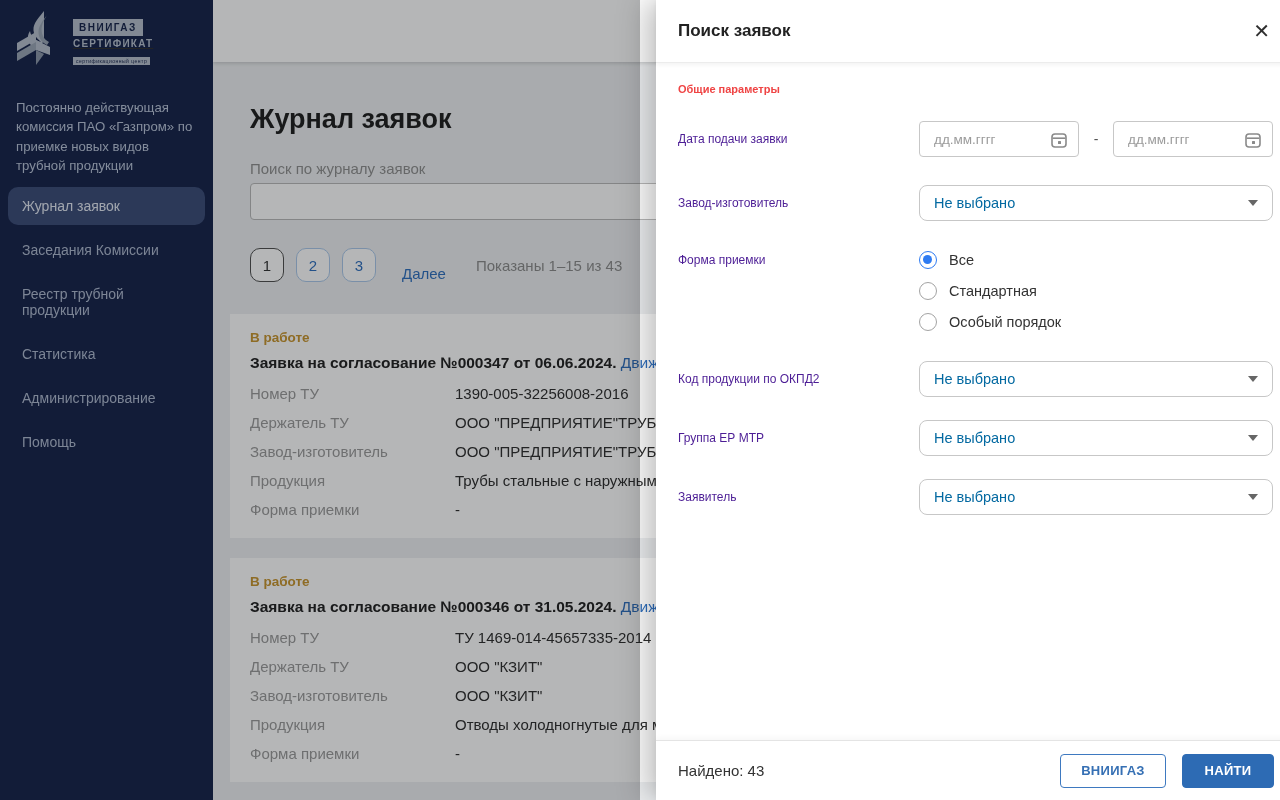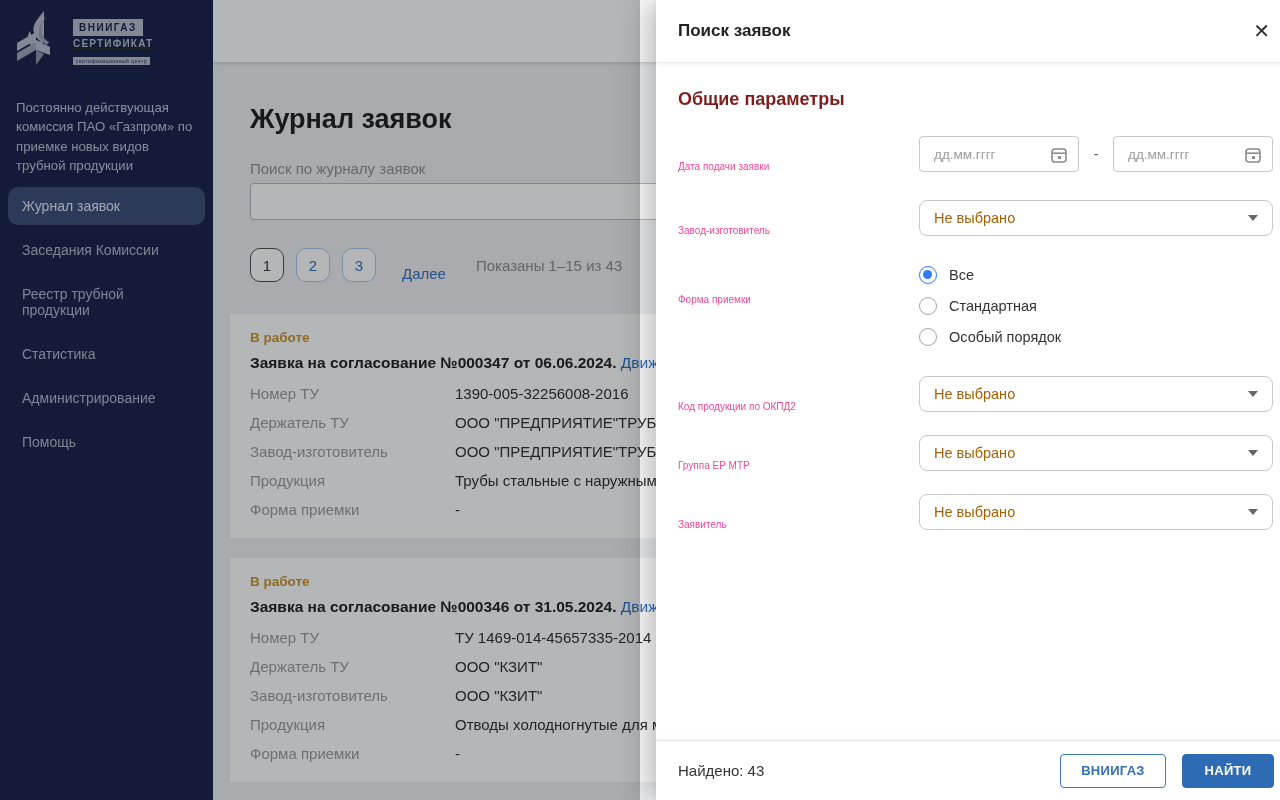--- a/index.html
+++ b/index.html
@@ -93,43 +93,43 @@
     height:63px;display:flex;align-items:center;justify-content:space-between;
     padding:0 24px 0 22px;border-bottom:1px solid #ececec;
     box-shadow:0 2px 4px rgba(0,0,0,.05);
   }
   .drawer-title{font-size:17px;font-weight:bold;color:#222;}
   .close-btn{
     background:none;border:none;font-size:20px;color:#2e2e2e;cursor:pointer;
     line-height:1;padding:2px;
   }
   .drawer-body{padding:0 22px;}
-  .section-title{margin-top:26px;font-size:18px;font-weight:bold;color:#7f1d1d;}
+  .section-title{margin-top:20px;font-size:11px;font-weight:bold;color:#ef4444;}
   .f-row{display:flex;align-items:center;margin-top:28px;}
   .f-row.align-top{align-items:flex-start;}
-  .f-label{width:241px;flex:none;color:#ec4899;font-size:10px;margin-top:25px;}
+  .f-label{width:241px;flex:none;color:#4c1d95;font-size:12px;}
   .f-control{flex:1;display:flex;align-items:center;}
   .date-field{
     position:relative;width:160px;height:36px;border:1px solid #c7c7c7;border-radius:4px;
     background:#fff;flex:none;
   }
   .date-field input{
     width:100%;height:100%;border:none;background:transparent;outline:none;
     font-size:13.5px;color:#555;padding:0 34px 0 14px;
     font-family:"Liberation Sans",sans-serif;
   }
   .date-field input::placeholder{color:#9b9b9b;}
   .cal-icon{position:absolute;right:10px;top:9px;}
   .date-dash{width:34px;text-align:center;color:#555;font-size:14px;flex:none;}
   .select{
     width:354px;height:36px;border:1px solid #c7c7c7;border-radius:8px;background:#fff;
     display:flex;align-items:center;justify-content:space-between;
     padding:0 14px;cursor:pointer;
   }
-  .select .sel-value{font-size:14.5px;color:#a16207;}
+  .select .sel-value{font-size:14.5px;color:#0369a1;}
   .caret{
     width:0;height:0;border-left:5px solid transparent;border-right:5px solid transparent;
     border-top:6px solid #666;
   }
   .radio-group{display:flex;flex-direction:column;gap:13px;text-align:center;}
   .radio-opt{display:flex;align-items:center;gap:12px;cursor:pointer;}
   .radio-circle{
     width:18px;height:18px;border-radius:50%;border:1.5px solid #a3a3a3;background:#fff;
     flex:none;position:relative;
   }

